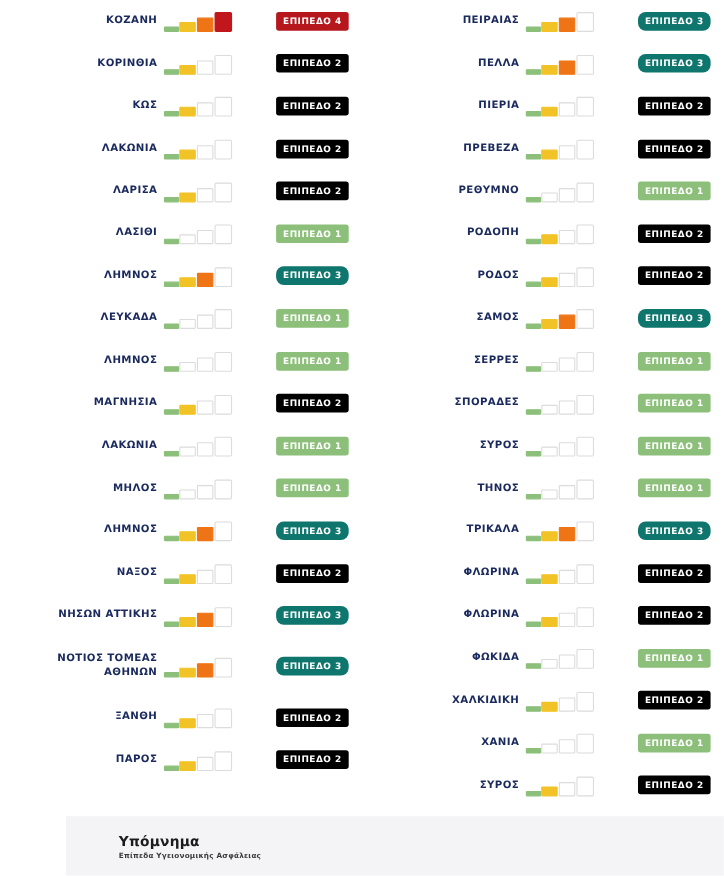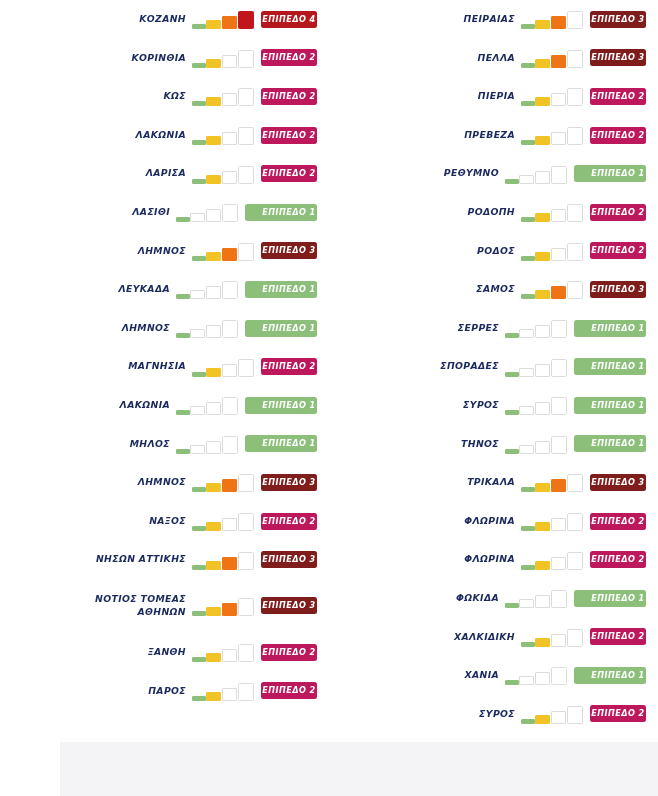--- a/index.html
+++ b/index.html
@@ -13,21 +13,20 @@
     font-family: "DejaVu Sans", "Liberation Sans", sans-serif;
     position: relative;
     overflow: hidden;
   }
 
   #board {
     position: relative;
     width: 658px;
     height: 796px;
     box-sizing: border-box;
-    font-style: italic;
   }
 
   
   .columns {
     position: absolute;
     left: 0;
     top: 0;
     width: 658px;
     display: flex;
     flex-direction: row;
@@ -84,33 +83,34 @@
   .seg.s4 { width: 16px; height: 18px; border-radius: 1.5px; }
 
   .seg.on-1 { background: #8cc07a; border-color: #8cc07a; }
   .seg.on-2 { background: #f2c327; border-color: #f2c327; }
   .seg.on-3 { background: #ee7415; border-color: #ee7415; }
   .seg.on-4 { background: #c1161c; border-color: #c1161c; }
 
   
   .badge {
     flex: 0 0 auto;
-    width: 56px;
+    width: 66px;
     height: 17px;
     line-height: 17px;
     border-radius: 2.5px;
     text-align: center;
     font-size: 8.1px;
     font-weight: bold;
     letter-spacing: 0.45px;
     color: #ffffff;
-  }
-  .badge.lv1 { background: #8cc07a; padding-left: 16px; }
-  .badge.lv2 { background: #be185d; }
-  .badge.lv3 { background: #7f1d1d; }
+    margin-left: 33px;
+  }
+  .badge.lv1 { background: #8cc07a; }
+  .badge.lv2 { background: #000000; }
+  .badge.lv3 { background: #0f766e; border-radius: 7px; }
   .badge.lv4 { background: #b5171d; }
 
   
   #legend {
     position: absolute;
     left: 60px;
     top: 742px;
     width: 598px;
     height: 54px;
     background: #f4f4f7;
@@ -541,15 +541,19 @@
             <div class="seg s2 on-2"></div>
             <div class="seg s3"></div>
             <div class="seg s4"></div>
           </div>
           <div class="badge lv2">ΕΠΙΠΕΔΟ 2</div>
         </div>
       </div>
   </div>
 
   <div id="legend">
+    <div class="legend-title-wrap">
+      <div class="legend-title">Υπόμνημα</div>
+      <div class="legend-sub">Επίπεδα Υγειονομικής Ασφάλειας</div>
+    </div>
   </div>
 
 </div>
 
 </body></html>

